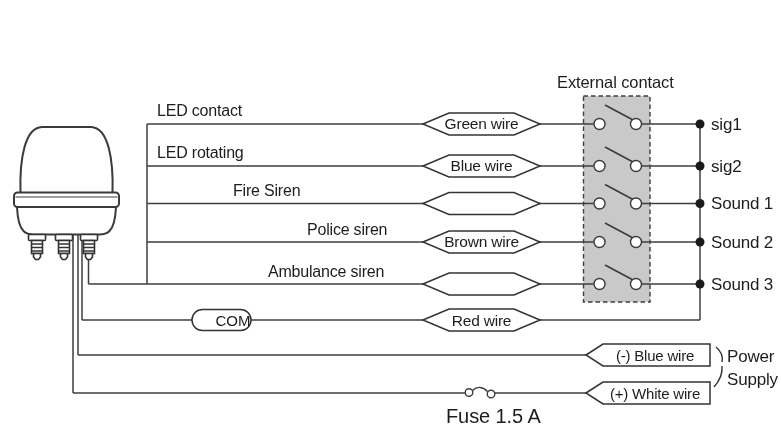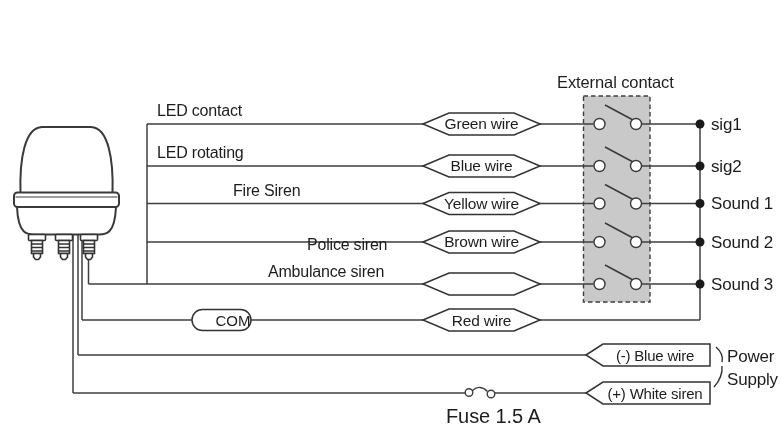--- a/index.html
+++ b/index.html
@@ -138,35 +138,34 @@
         </g>
       </g>
     </g>
   </svg>
 
   <div class="title">External contact</div>
 
   <div class="lbl" style="left:157px;top:103px;">LED contact</div>
   <div class="lbl" style="left:157px;top:145px;">LED rotating</div>
   <div class="lbl" style="left:233px;top:183px;">Fire Siren</div>
-  <div class="lbl" style="left:307px;top:237px;">Police siren</div>
+  <div class="lbl" style="left:307px;top:222px;">Police siren</div>
   <div class="lbl" style="left:268px;top:264px;">Ambulance siren</div>
 
   <div class="tag-label" style="top:116px;">Green wire</div>
   <div class="tag-label" style="top:158px;">Blue wire</div>
-  <div class="tag-label" style="top:196px;">Yellow wire</div>
   <div class="tag-label" style="top:234px;">Brown wire</div>
   <div class="tag-label" style="top:313px;">Red wire</div>
 
   <div class="com">COM</div>
 
   <div class="sig" style="top:116px;">sig1</div>
   <div class="sig" style="top:158px;">sig2</div>
   <div class="sig" style="top:195px;">Sound 1</div>
   <div class="sig" style="top:234px;">Sound 2</div>
   <div class="sig" style="top:276px;">Sound 3</div>
 
   <div class="pent-label" style="top:348px;">(-) Blue wire</div>
-  <div class="pent-label" style="top:386px;">(+) White siren</div>
+  <div class="pent-label" style="top:386px;">(+) White wire</div>
 
   <div class="psu">Power Supply</div>
   <div class="fuse">Fuse 1.5 A</div>
 </div>
 
 </body></html>

